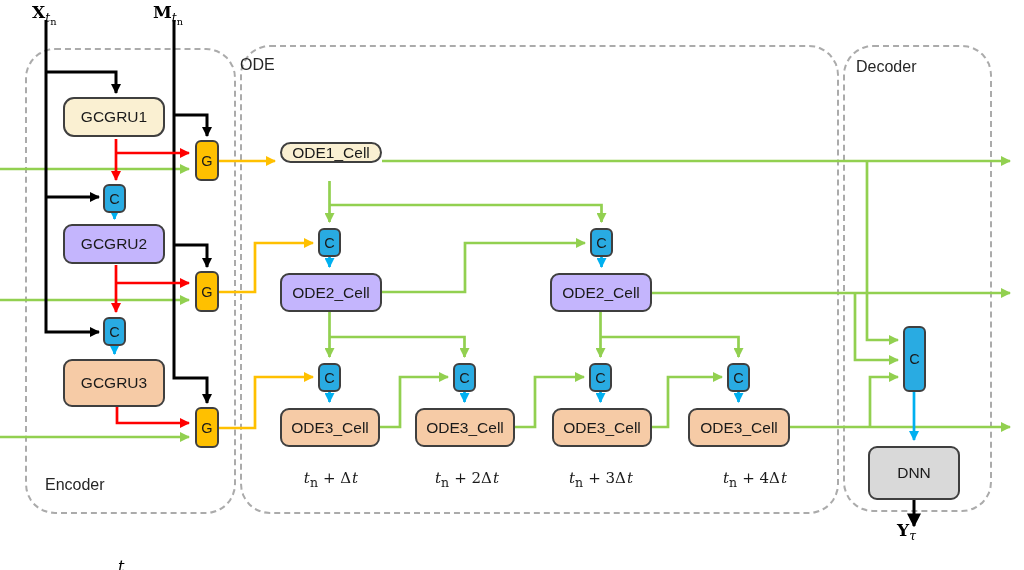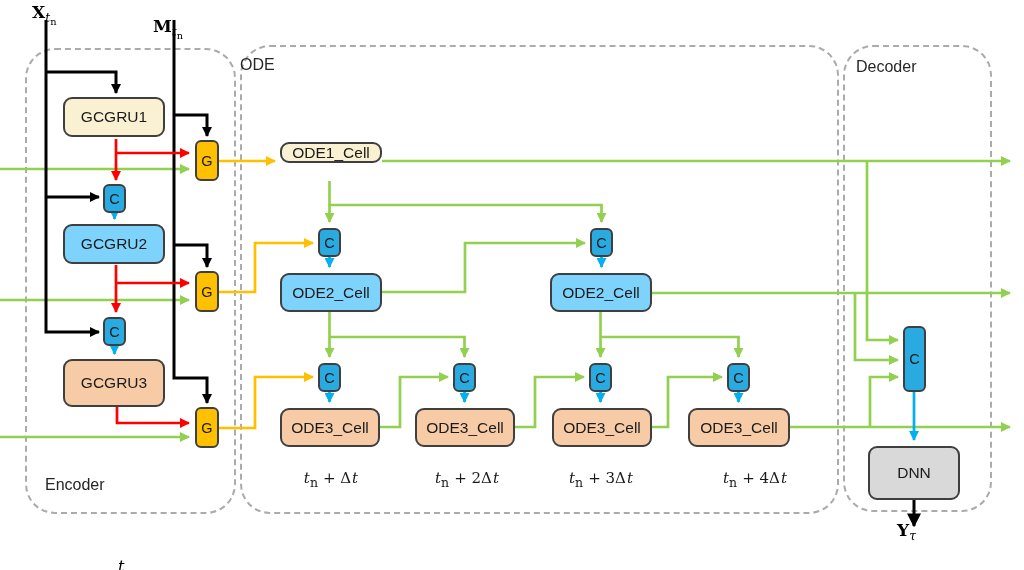--- a/index.html
+++ b/index.html
@@ -15,22 +15,22 @@
     position:absolute;font-size:16px;color:#262626;
     font-family:"Liberation Sans",sans-serif;
   }
   svg.wires{position:absolute;left:0;top:0;z-index:3;}
   .box{
     position:absolute;display:flex;align-items:center;justify-content:center;
     border:2px solid #3f3f3f;color:#1a1a1a;z-index:4;box-sizing:border-box;
     font-size:15.5px;
   }
   .big{border-radius:9px;}
-  .cream{background:#faf0d2;}
-  .pink{background:#7dd3fc;}
+  .cream{background:#faf0d2;border-radius:11px;}
+  .pink{background:#c4b5fd;}
   .peach{background:#f6cba6;}
   .gray{background:#d9d9d9;}
   .cnode{background:#29abe2;width:23px;border-radius:6px;font-size:14.5px;}
   .gnode{background:#ffc000;width:24px;border-radius:6px;font-size:14.5px;}
   .mathlabel{
     position:absolute;z-index:5;color:#000;
     font-family:"DejaVu Serif",serif;font-size:16px;white-space:nowrap;
   }
   .mathlabel b{font-weight:bold;}
   .mathlabel sub{font-size:0.72em;}
@@ -158,21 +158,21 @@
   <div class="box big peach" style="left:415px;top:408px;width:100px;height:39px;">ODE3_Cell</div>
   <div class="box big peach" style="left:552px;top:408px;width:100px;height:39px;">ODE3_Cell</div>
   <div class="box big peach" style="left:688px;top:408px;width:102px;height:39px;">ODE3_Cell</div>
 
   <div class="box cnode" style="left:903px;top:326px;height:66px;">C</div>
   <div class="box big gray" style="left:868px;top:446px;width:92px;height:54px;">DNN</div>
 
   <div class="mathlabel" style="left:32px;top:2px;font-size:17px;">
     <b>X</b><sub><i>t</i><sub>n</sub></sub>
   </div>
-  <div class="mathlabel" style="left:153px;top:16px;font-size:17px;">
+  <div class="mathlabel" style="left:153px;top:2px;font-size:17px;">
     <b>M</b><sub><i>t</i><sub>n</sub></sub>
   </div>
   <div class="mathlabel" style="left:118px;top:541px;margin-top:16px;">
     <i>t</i><sub>n</sub>
   </div>
   <div class="mathlabel" style="left:897px;top:520px;font-size:17px;">
     <b>Y</b><sub><i>τ</i></sub>
   </div>
 
   <div class="timelabel" style="left:331px;top:469px;">

